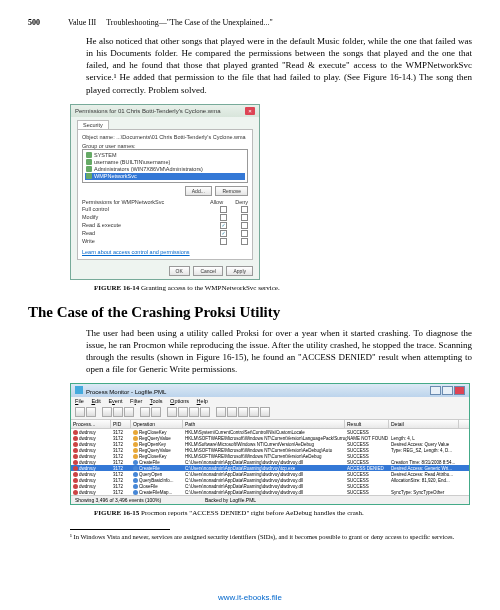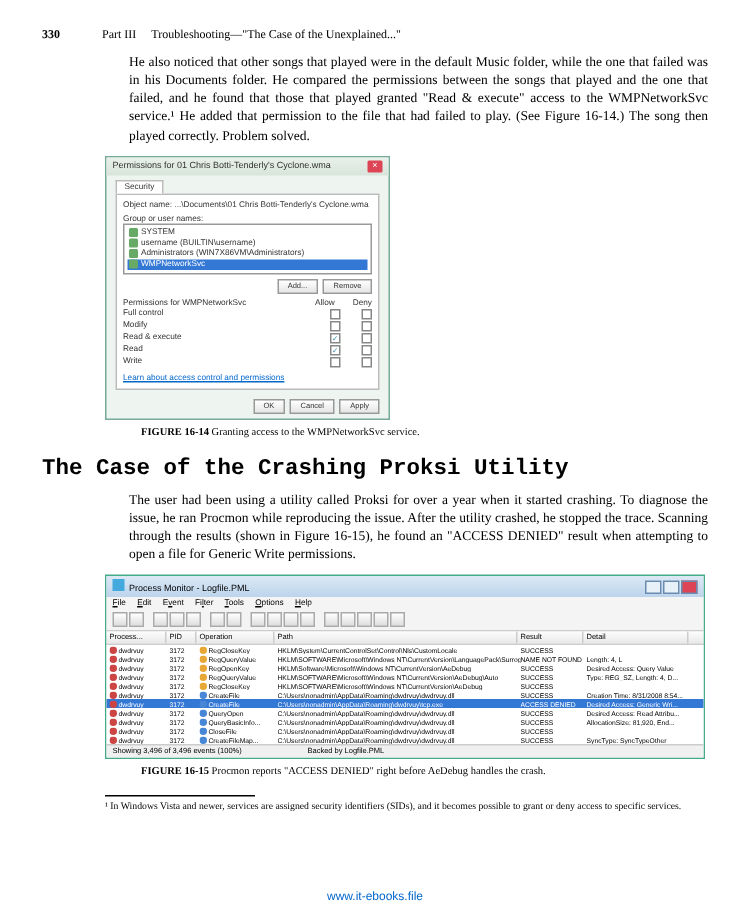--- a/index.html
+++ b/index.html
@@ -25,21 +25,21 @@
   .wbtn { display: inline-block; border: 1px solid #999; background: linear-gradient(#fff,#e5e5e5); padding: 1px 6px; font-size: 5px; margin-left: 2px; }
   .perm-grid { }
   .perm-hdr { display: flex; justify-content: space-between; margin-bottom: 1px; }
   .perm-row { display: flex; align-items: center; margin-bottom: 1px; }
   .perm-label { flex: 1; }
   .perm-cb { width: 7px; height: 7px; border: 1px solid #888; margin-left: 14px; display: inline-flex; align-items: center; justify-content: center; font-size: 5px; color: #38a; }
   .link-txt { color: #06c; text-decoration: underline; margin-top: 3px; display: inline-block; }
   .dlg-footer { text-align: right; padding: 3px 6px; }
   .caption { font-size: 7px; margin-left: 42px; margin-top: 4px; margin-bottom: 12px; }
   .caption b { font-weight: bold; padding-left: 24px; }
-  h2.section { font-family: Liberation Mono, monospace; font-weight: bold; font-size: 15px; margin-bottom: 6px; }
+  h2.section { font-family: Liberation Serif, serif; font-weight: bold; font-size: 15px; margin-bottom: 6px; }
   .procmon { border: 1px solid #4a8; background: #fff; font-family: 'Segoe UI', Tahoma, sans-serif; font-size: 5px; width: 400px; }
   .pm-title { background: linear-gradient(#dce9f5,#bcd4ec); padding: 2px 4px; font-size: 6px; display: flex; justify-content: space-between; align-items: center; }
   .pm-ctrls { display: flex; gap: 1px; }
   .pm-cbtn { width: 11px; height: 9px; border: 1px solid #6a8bb0; background: #e8f0f8; }
   .pm-cbtn.close { background: #d45; }
   .pm-menu { padding: 1px 4px; font-size: 5.5px; background: #f4f4f4; }
   .pm-menu span { margin-right: 6px; }
   .pm-menu span u { text-decoration: underline; }
   .pm-tb { padding: 2px 4px; background: #f4f4f4; border-bottom: 1px solid #ccc; display: flex; gap: 1px; }
   .tb-icon { width: 10px; height: 10px; border: 1px solid #aaa; background: linear-gradient(#fff,#ddd); }
@@ -58,22 +58,22 @@
   .pm-status span:first-child { width: 130px; }
   .dot { width: 5px; height: 5px; border-radius: 50%; display: inline-block; flex-shrink: 0; }
   .footnote-rule { border: none; border-top: 0.5px solid #000; width: 100px; margin-left: 42px; margin-top: 10px; margin-bottom: 3px; }
   .footnote { font-size: 6.5px; margin-left: 42px; line-height: 1.3; text-indent: -5px; padding-left: 5px; }
   .bottom-link { position: absolute; bottom: 8px; left: 0; right: 0; text-align: center; font-size: 8px; color: #06c; font-family: Arial, sans-serif; }
 </style>
 </head>
 <body>
 
 <div class="header">
-  <span class="page-num">330</span>
-  <span class="hdr-part">Part III</span>
+  <span class="page-num">500</span>
+  <span class="hdr-part">Value III</span>
   <span class="hdr-title">Troubleshooting—"The Case of the Unexplained..."</span>
 </div>
 
 <p class="body-text">He also noticed that other songs that played were in the default Music folder, while the one that failed was in his Documents folder. He compared the permissions between the songs that played and the one that failed, and he found that those that played granted "Read &amp; execute" access to the WMPNetworkSvc service.¹ He added that permission to the file that had failed to play. (See Figure 16-14.) The song then played correctly. Problem solved.</p>
 
 <div class="fig-container">
   <div class="permissions-dialog">
     <div class="dlg-title">
       <span>Permissions for 01 Chris Botti-Tenderly's Cyclone.wma</span>
       <span class="dlg-x">×</span>

